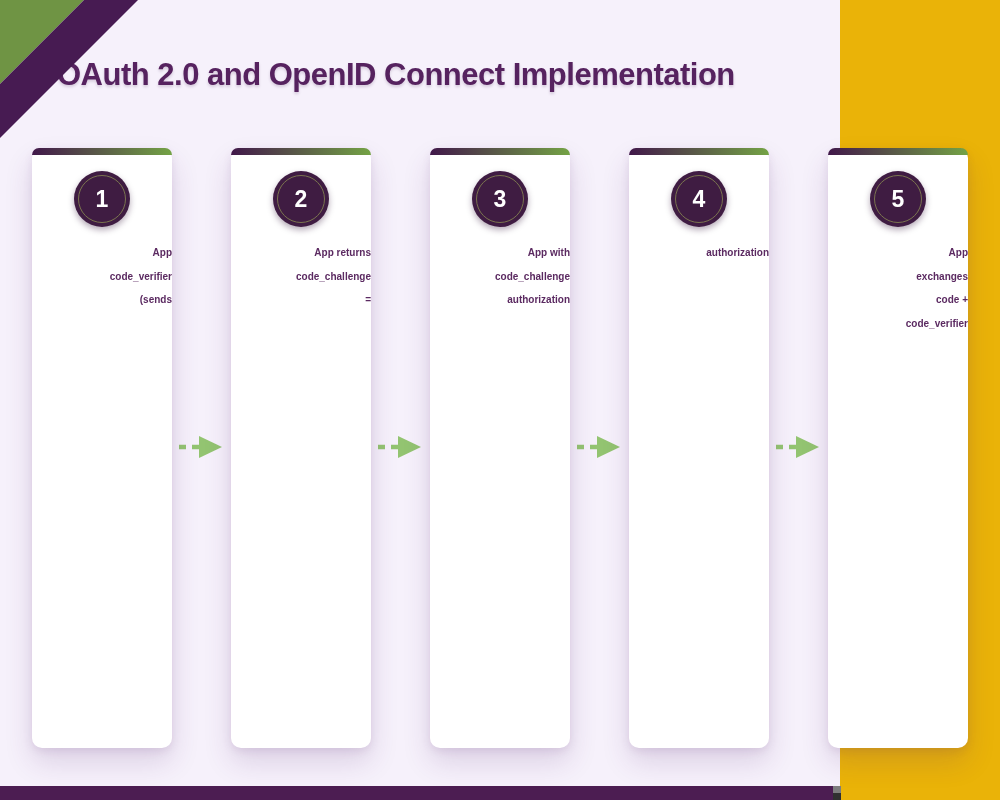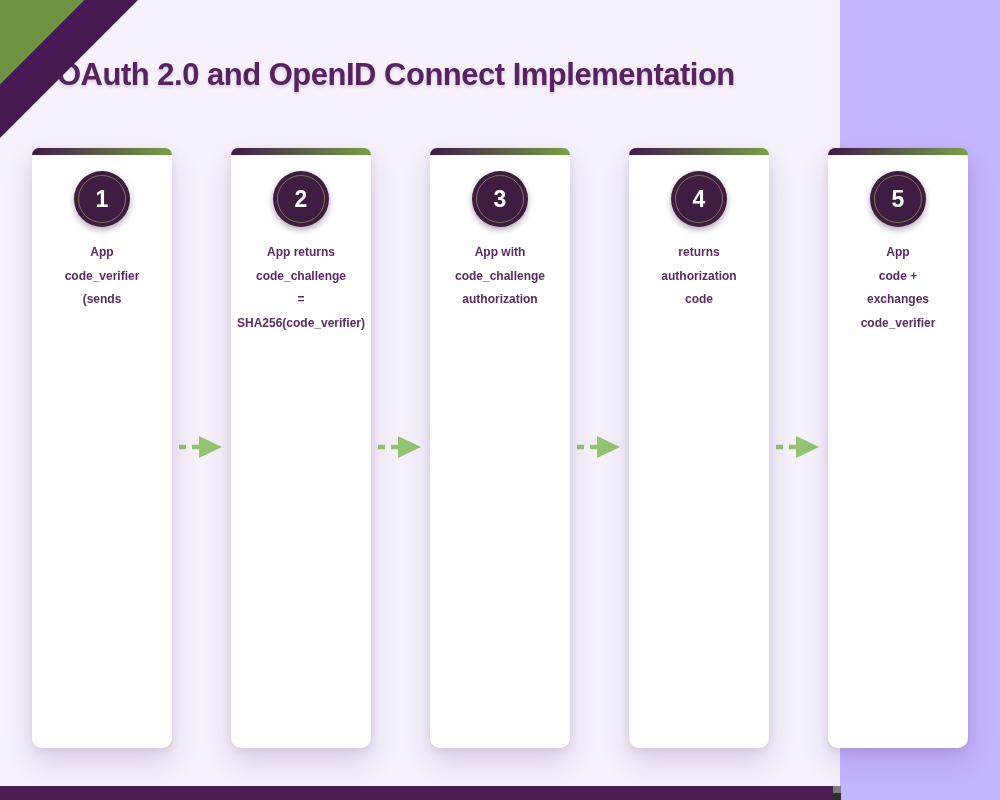--- a/index.html
+++ b/index.html
@@ -1,35 +1,35 @@
 <!DOCTYPE html>
 <html><head>
 <meta charset="utf-8">
 <style>
   html,body{margin:0;padding:0;}
   body{font-family:"Liberation Sans","DejaVu Sans",sans-serif;}
-  .stage{position:relative;width:1000px;height:800px;background:#c4b5fd;overflow:hidden;}
+  .stage{position:relative;width:1000px;height:800px;background:#eab308;overflow:hidden;}
   .page{position:absolute;left:0;top:0;width:840px;height:800px;background:#f6f1fb;}
   .bottom-strip{position:absolute;left:0;top:786px;width:833px;height:14px;background:#4c1d52;}
   .corner-artifact-top{position:absolute;left:833px;top:786px;width:8px;height:7px;background:#7d7d7d;}
   .corner-artifact-bottom{position:absolute;left:833px;top:793px;width:8px;height:7px;background:#303030;}
   .ribbon{position:absolute;left:0;top:0;z-index:6;pointer-events:none;}
   .title{position:absolute;left:57px;top:36px;z-index:3;font-size:31px;font-weight:700;
          letter-spacing:-0.5px;color:#56225f;text-shadow:0 2px 3px rgba(60,20,70,0.18);white-space:nowrap;}
   .card{position:absolute;top:148px;width:140px;height:600px;background:#fff;border-radius:10px;
         box-shadow:0 14px 28px rgba(90,40,110,0.16), 0 3px 8px rgba(90,40,110,0.10);z-index:4;}
   .card .bar{height:7px;border-radius:10px 10px 0 0;background:linear-gradient(90deg,#41184a,#74a345);}
   .badge{position:relative;width:56px;height:56px;margin:16px auto 0;border-radius:50%;
          background:#3f1c42;box-shadow:0 3px 6px rgba(40,10,45,0.35);}
   .badge::after{content:"";position:absolute;left:4px;top:4px;right:4px;bottom:4px;
          border:1.5px solid #7a744f;border-radius:50%;}
   .badge .num{position:absolute;left:0;top:0;width:100%;height:100%;display:flex;
          align-items:center;justify-content:center;color:#fff;font-size:23px;font-weight:700;}
   .lines{margin-top:14px;text-align:center;}
-  .lines .ln{font-size:12px;font-weight:600;line-height:23.5px;color:#5b2a61;white-space:nowrap;}
+  .lines .ln{font-size:10px;font-weight:600;line-height:23.5px;color:#5b2a61;white-space:nowrap;text-align:right;}
   .arrow{position:absolute;top:433px;width:46px;height:28px;z-index:2;}
 </style>
 </head>
 <body>
 
 <div class="stage">
   <div class="page"></div>
 
   <div class="bottom-strip"></div>
   <div class="corner-artifact-top"></div>
@@ -56,54 +56,51 @@
   </div>
       <div class="card" style="left: 231px;">
     <div class="bar"></div>
     <div class="badge">
       <span class="num">2</span>
     </div>
     <div class="lines">
           <div class="ln">App returns</div>
           <div class="ln">code_challenge</div>
           <div class="ln">=</div>
-          <div class="ln">SHA256(code_verifier)</div>
         </div>
   </div>
       <div class="card" style="left: 430px;">
     <div class="bar"></div>
     <div class="badge">
       <span class="num">3</span>
     </div>
     <div class="lines">
           <div class="ln">App with</div>
           <div class="ln">code_challenge</div>
           <div class="ln">authorization</div>
         </div>
   </div>
       <div class="card" style="left: 629px;">
     <div class="bar"></div>
     <div class="badge">
       <span class="num">4</span>
     </div>
     <div class="lines">
-          <div class="ln">returns</div>
           <div class="ln">authorization</div>
-          <div class="ln">code</div>
         </div>
   </div>
       <div class="card" style="left: 828px;">
     <div class="bar"></div>
     <div class="badge">
       <span class="num">5</span>
     </div>
     <div class="lines">
           <div class="ln">App</div>
+          <div class="ln">exchanges</div>
           <div class="ln">code +</div>
-          <div class="ln">exchanges</div>
           <div class="ln">code_verifier</div>
         </div>
   </div>
     </div>
   <div id="arrows">
       <svg class="arrow" viewBox="0 0 46 28" aria-hidden="true" style="left: 178px; width: 46px; height: 28px;">
     <line x1="1" y1="14" x2="24" y2="14" stroke="#93c471" stroke-width="4.5" stroke-dasharray="7 6"></line>
     <polygon points="21,3 44,14 21,25" fill="#93c471"></polygon>
   </svg>
       <svg class="arrow" viewBox="0 0 46 28" aria-hidden="true" style="left: 377px; width: 46px; height: 28px;">

